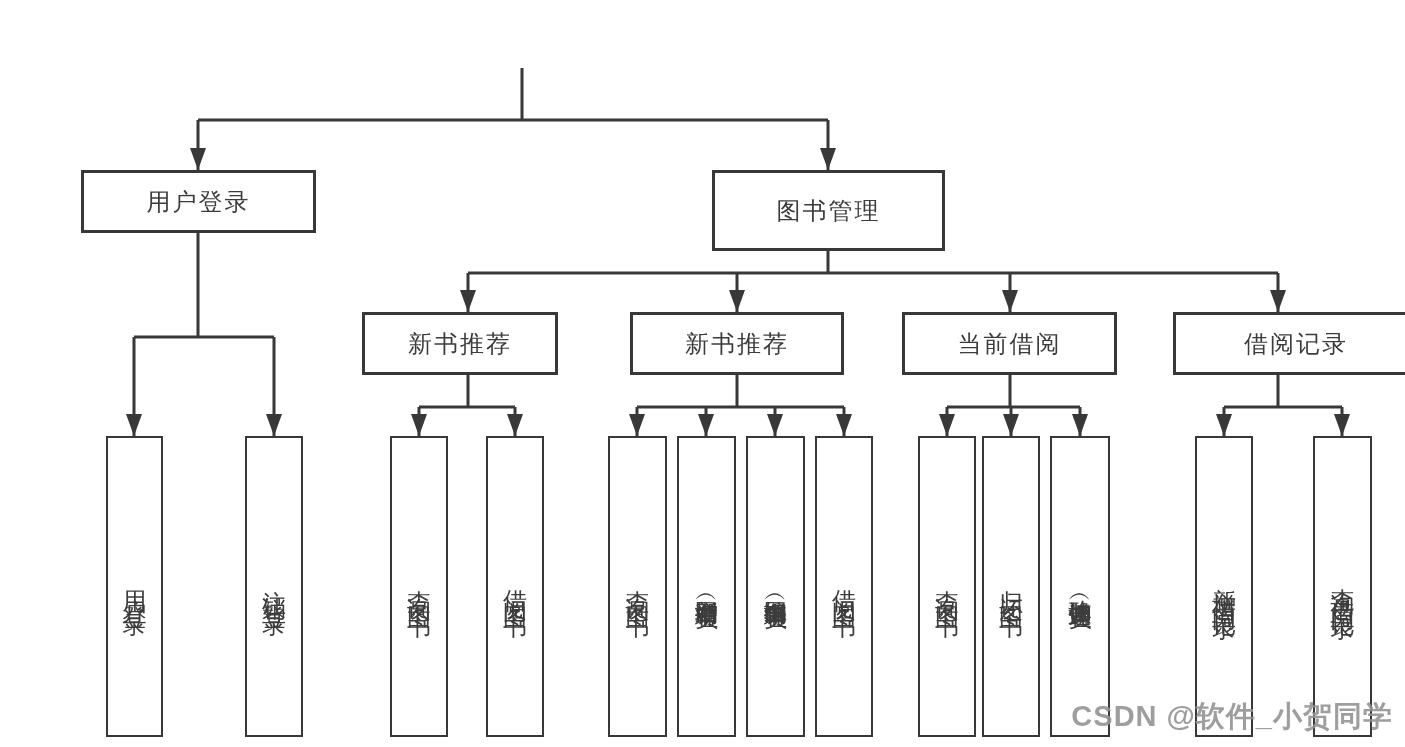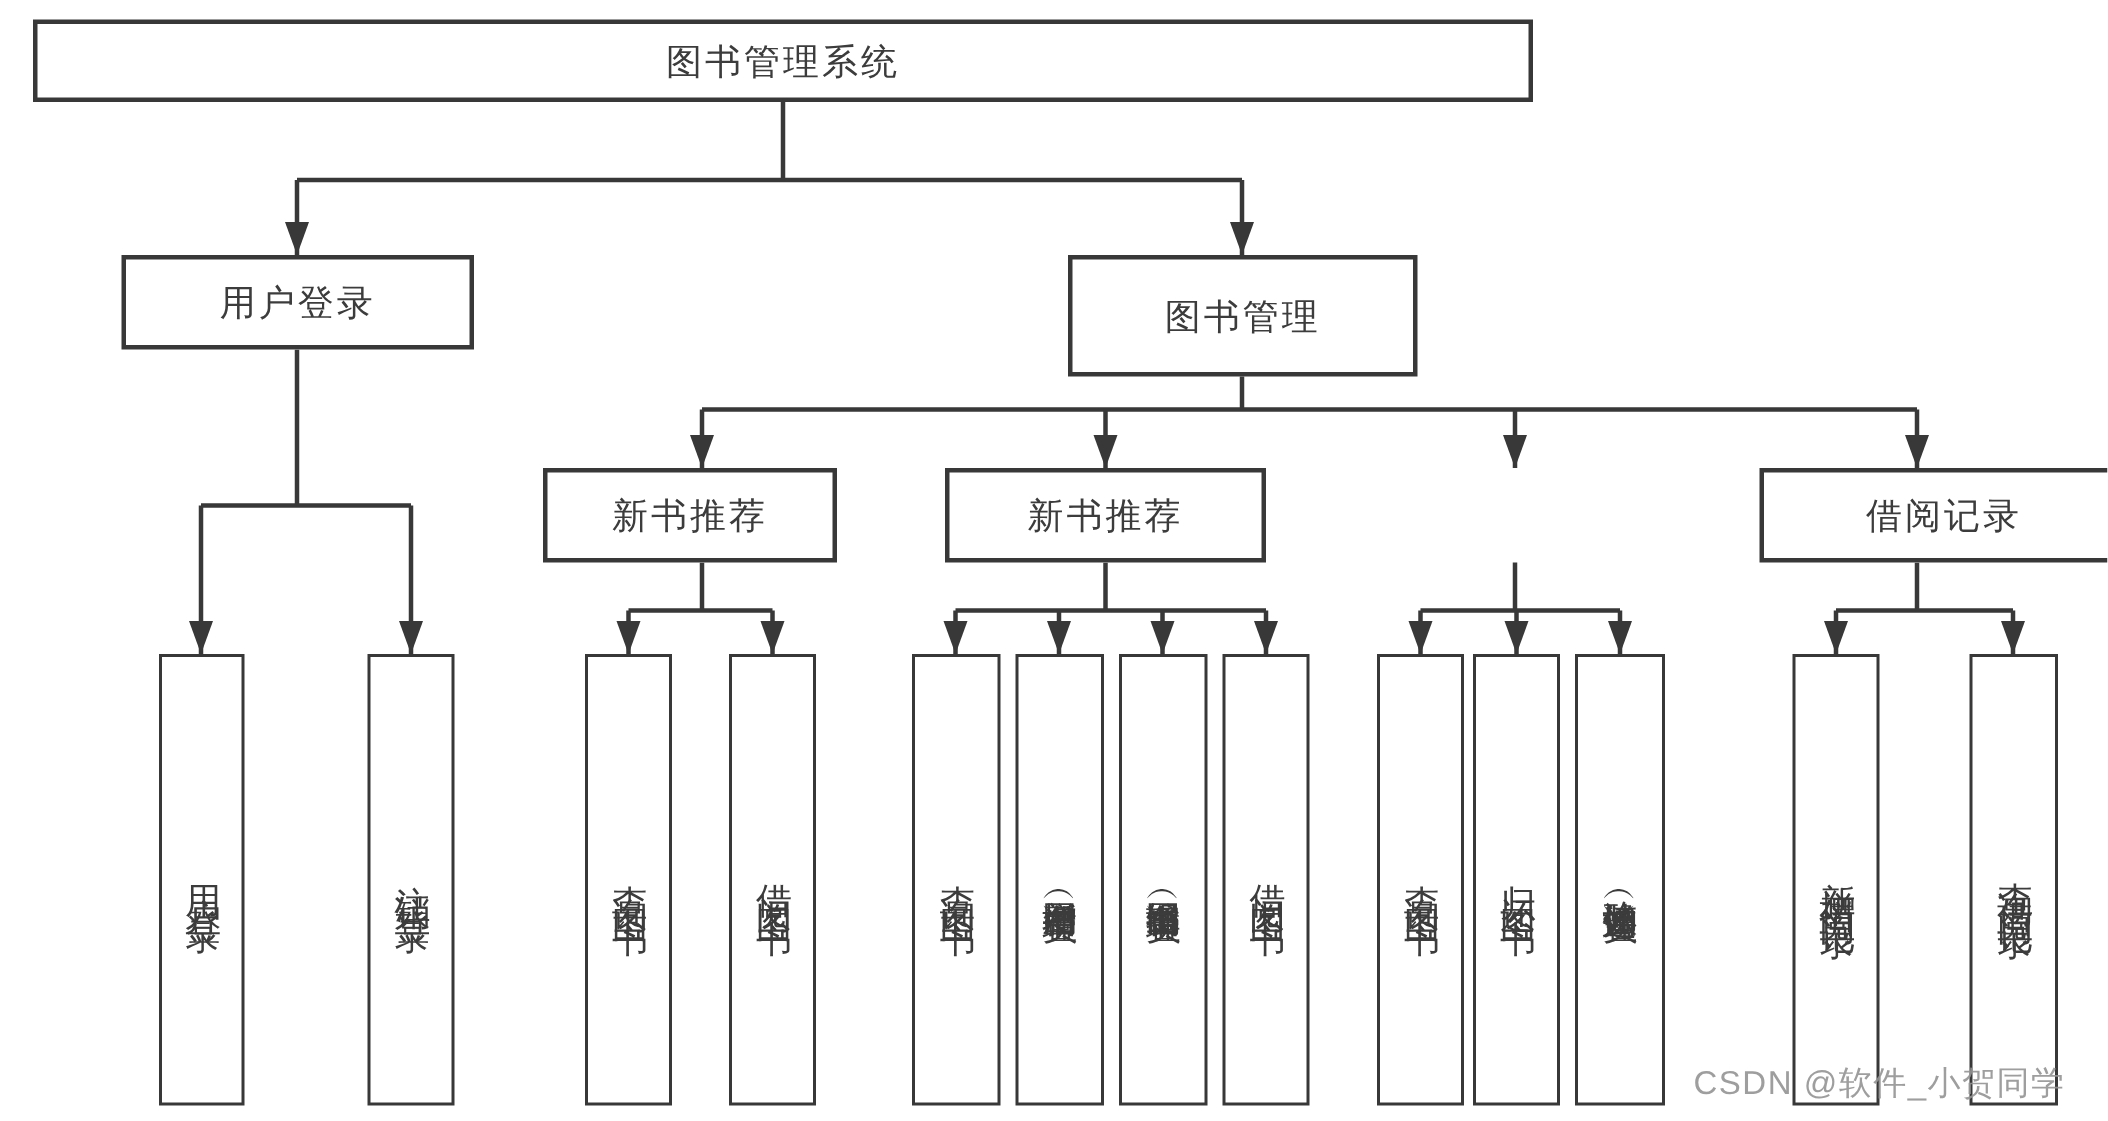--- a/index.html
+++ b/index.html
@@ -33,26 +33,27 @@
   .node.leaf { border-width: 2px; }
   .v span {
     writing-mode: vertical-rl;
     line-height: 1;
   }
   .sp8 span { letter-spacing: 8px; }
   .sp6 span { letter-spacing: 6px; }
   .sp1 span { letter-spacing: 1px; font-size: 23px; }
   #watermark {
     position: absolute;
-    right: 28px;
+    right: 12px;
     bottom: 10px;
     color: rgba(148,148,148,0.9);
-    font-size: 22px;
+    font-size: 29px;
     letter-spacing: 1px;
     z-index: 3;
+    font-weight: bold;
   }
 </style>
 </head>
 <body>
 
 <div id="canvas">
 
   <svg id="connectors" viewBox="0 0 1405 747" xmlns="http://www.w3.org/2000/svg">
     <g stroke="#383838" stroke-width="3" fill="none">
       <path d="M522 68 V120 M198 120 H828 M198 120 V170 M828 120 V170"></path>
@@ -79,27 +80,27 @@
       <polygon points="767,414 783,414 775,436"></polygon>
       <polygon points="836,414 852,414 844,436"></polygon>
       <polygon points="939,414 955,414 947,436"></polygon>
       <polygon points="1003,414 1019,414 1011,436"></polygon>
       <polygon points="1072,414 1088,414 1080,436"></polygon>
       <polygon points="1216,414 1232,414 1224,436"></polygon>
       <polygon points="1334,414 1350,414 1342,436"></polygon>
     </g>
   </svg>
 
-  <div class="node" style="left:22px; top:13px; width:1000px; height:55px">图书管理系统</div>
 
   <div class="node" style="left:81px; top:170px; width:235px; height:63px">用户登录</div>
   <div class="node" style="left:712px; top:170px; width:233px; height:81px">图书管理</div>
 
   <div class="node" style="left:362px; top:312px; width:196px; height:63px">新书推荐</div>
   <div class="node" style="left:630px; top:312px; width:214px; height:63px">新书推荐</div>
+  <div class="node" style="left:902px; top:312px; width:215px; height:63px">当前借阅</div>
   <div class="node" style="left:1173px; top:312px; width:246px; height:63px">借阅记录</div>
 
   <div class="node leaf v sp8" style="left:106px; top:436px; width:57px; height:301px">
     <span>用户登录</span>
   </div>
   <div class="node leaf v sp8" style="left:245px; top:436px; width:58px; height:301px">
     <span>注销登录</span>
   </div>
 
   <div class="node leaf v sp8" style="left:390px; top:436px; width:58px; height:301px">

